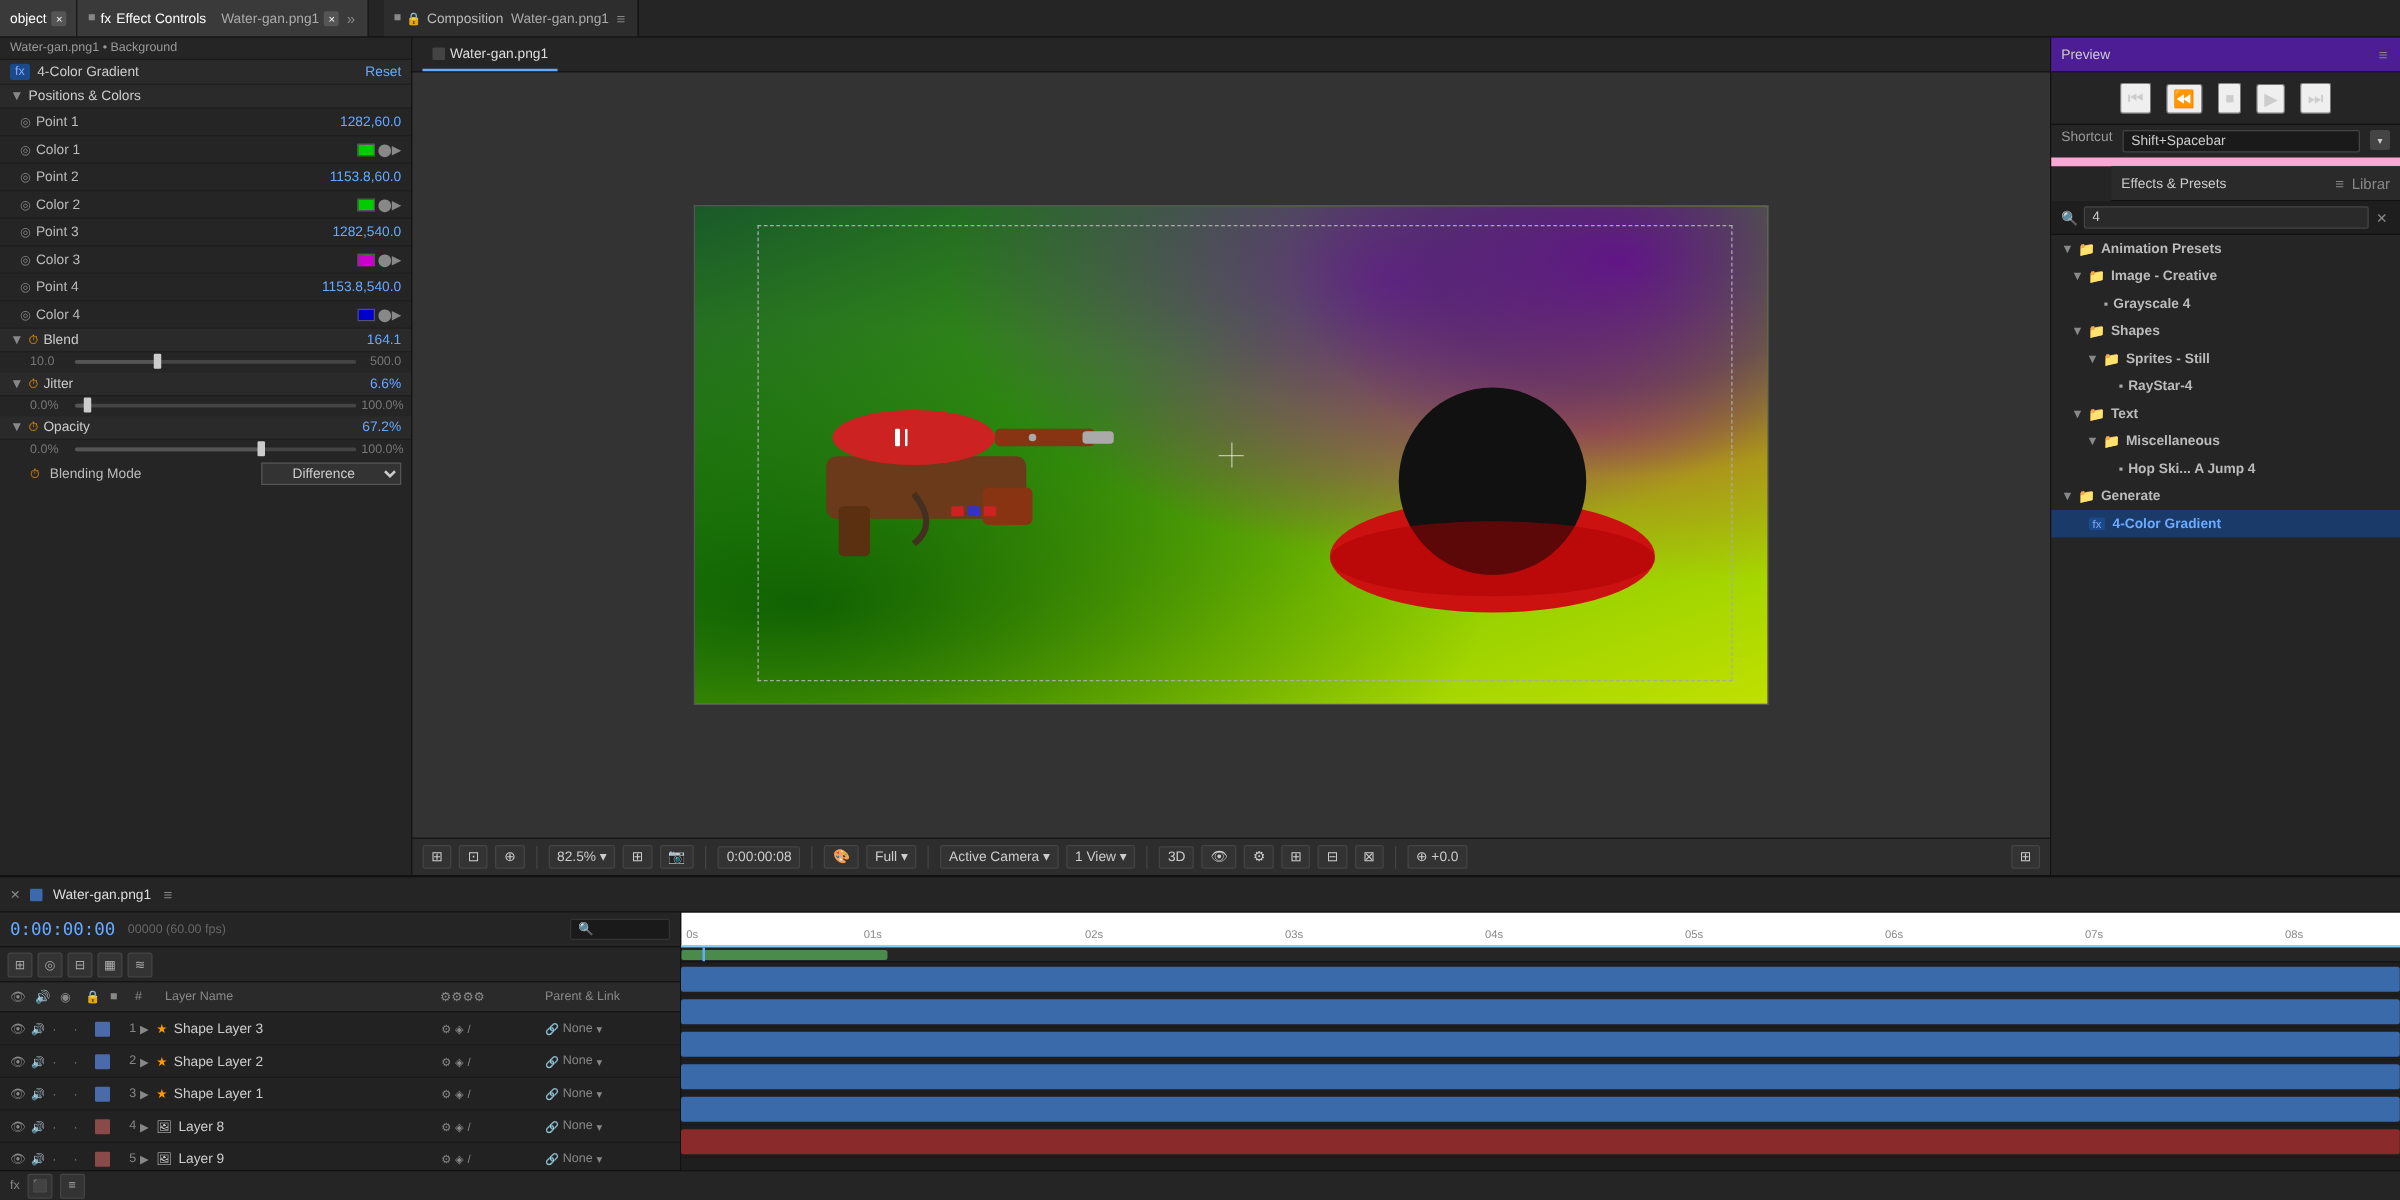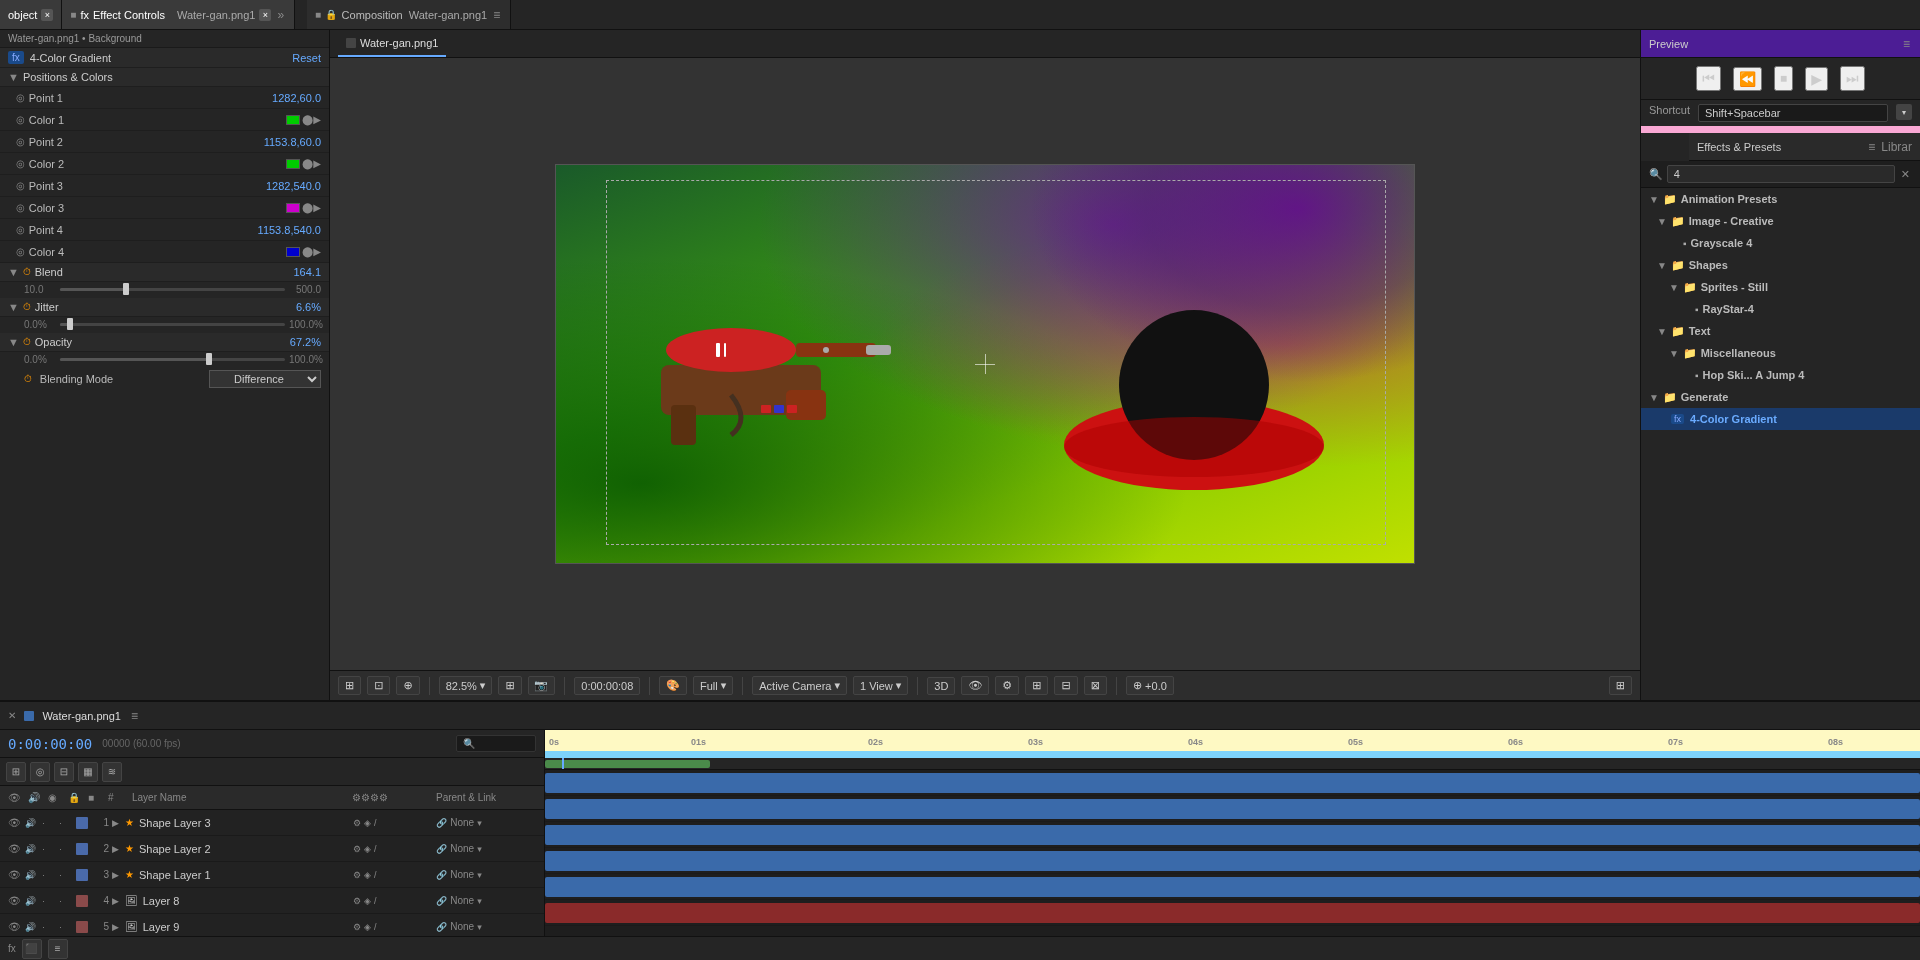--- a/index.html
+++ b/index.html
@@ -563,28 +563,27 @@
     
     .tl-right {
       flex: 1;
       background: #1e1e1e;
       display: flex;
       flex-direction: column;
       overflow: hidden;
     }
     .tl-ruler {
       height: 28px;
-      background: #fef9c3;
-      border-bottom: 7px solid #7dd3fc;
+      background: #ffffff;
+      border-bottom: 2px solid #7dd3fc;
       display: flex;
       align-items: flex-end;
       padding: 0;
       position: relative;
       overflow: hidden;
-      font-weight: bold;
     }
     .ruler-label {
       position: absolute;
       bottom: 4px;
       font-size: 9px;
       color: #888;
     }
     .tl-playhead-area {
       height: 12px;
       background: #252525;

